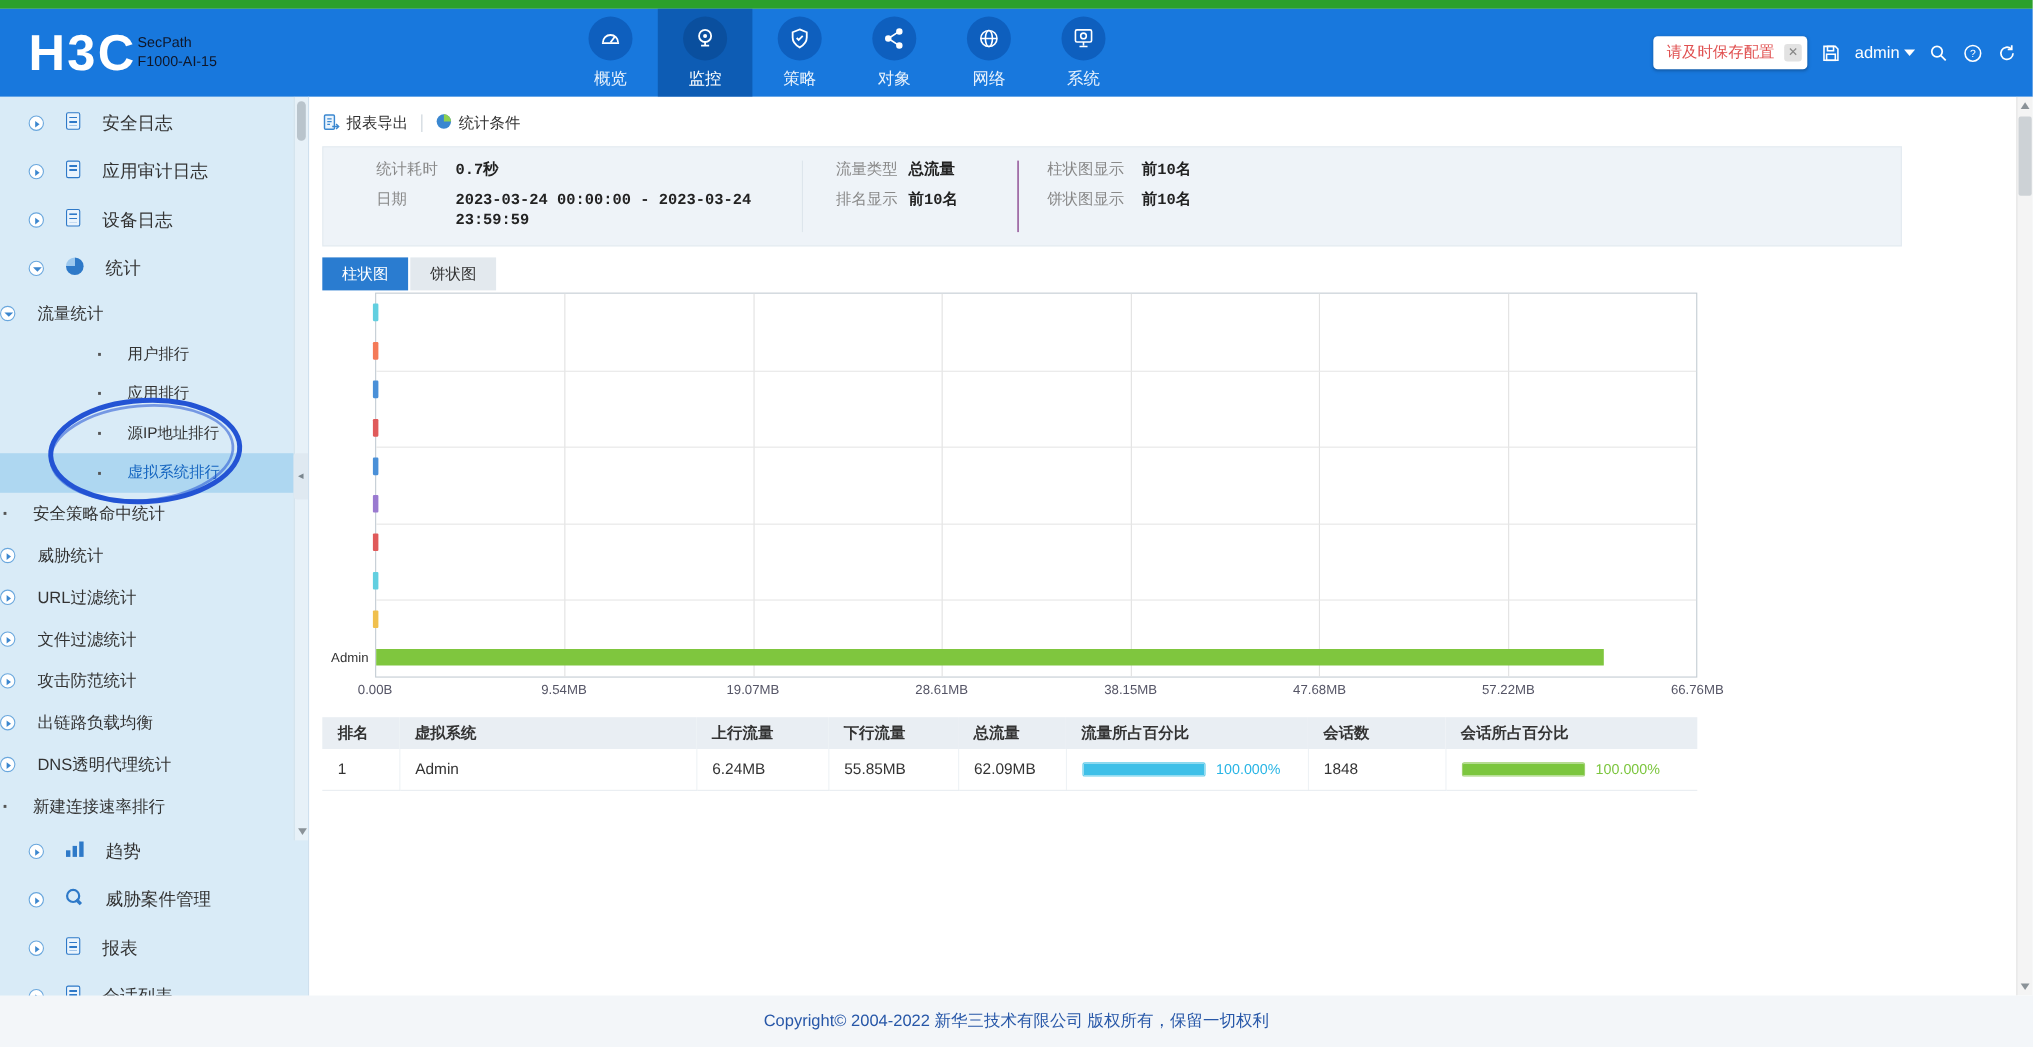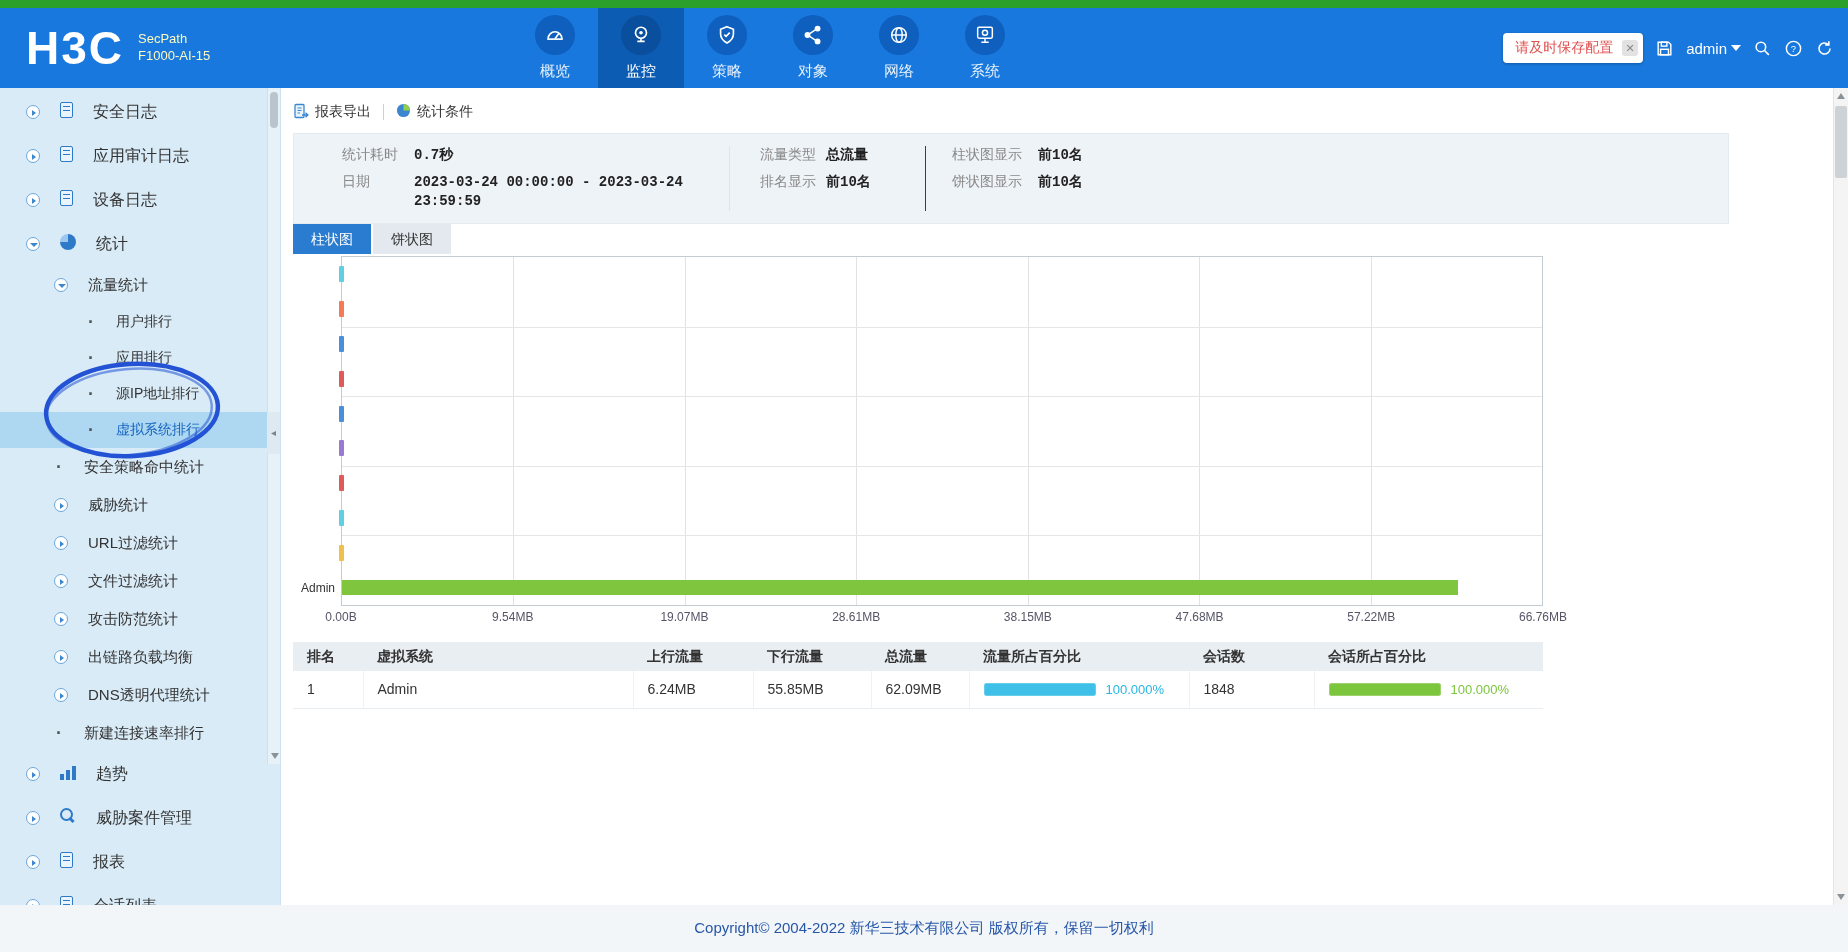--- a/index.html
+++ b/index.html
@@ -5,21 +5,21 @@
   * { margin:0; padding:0; box-sizing:border-box; }
   html,body { width:1848px; height:952px; overflow:hidden;
               font-family:"Liberation Sans","DejaVu Sans",sans-serif;
               background:#f3f6f9; }
 
   
   .green-strip { height:8px; background:#2ba02b; }
   .header { height:80px; background:#1878dd; position:relative; color:#fff; display:flex; align-items:center; }
   .logo { display:flex; align-items:center; margin-left:26px; }
   .logo-h3c { font-size:46px; font-weight:800; letter-spacing:2px; line-height:1; }
-  .logo-product { margin-left:14px; font-size:13px; line-height:1.3; color:#fef9c3; }
+  .logo-product { margin-left:1px; font-size:13px; line-height:1.3; color:#0f172a; }
 
   .main-nav { position:absolute; left:512px; top:0; height:80px; display:flex; }
   .nav-item { width:86px; height:80px; display:flex; flex-direction:column; align-items:center; justify-content:center; gap:7px; cursor:pointer; }
   .nav-item.active { background:#0d5cb4; }
   .nav-icon { width:40px; height:40px; border-radius:50%; background:#0e5fbe; display:flex; align-items:center; justify-content:center; }
   .nav-item.active .nav-icon { background:#0a4f9e; }
   .nav-label { font-size:15px; color:#e8f2fc; }
   .nav-item.active .nav-label { color:#fff; }
 
   .header-right { position:absolute; right:14px; top:0; height:80px; display:flex; align-items:center; gap:12px; }
@@ -28,21 +28,21 @@
   .user-name { font-size:15px; color:#fff; display:flex; align-items:center; gap:4px; cursor:pointer; }
   .caret { width:0; height:0; border-left:5px solid transparent; border-right:5px solid transparent; border-top:6px solid #fff; display:inline-block; }
   .hicon { display:flex; align-items:center; cursor:pointer; }
 
   
   .workspace { display:flex; height:817px; }
 
   .sidebar { width:280px; background:#d9ebf7; position:relative; overflow:hidden; padding-top:2px; flex:0 0 auto; }
   .s-item { display:flex; align-items:center; gap:20px; cursor:pointer; color:#333; }
   .s-item.lv0 { height:44px; font-size:16px; padding-left:26px; }
-  .s-item.lv1 { height:38px; font-size:15px; padding-left:54px; }
+  .s-item.lv1 { height:38px; font-size:15px; }
   .s-item.lv2 { height:36px; font-size:14px; padding-left:86px; }
   .s-item.selected { background:#aed7f1; color:#1565c0; }
   .tw { width:14px; height:14px; border-radius:50%; background:#fff; border:1px solid #6aa7dd; position:relative; flex:0 0 auto; }
   .tw::after { content:''; position:absolute; left:4.5px; top:3.5px; border-left:4.5px solid #3c87cf; border-top:3.5px solid transparent; border-bottom:3.5px solid transparent; }
   .tw.open::after { left:3px; top:5px; border-top:4.5px solid #3c87cf; border-left:4px solid transparent; border-right:4px solid transparent; border-bottom:none; }
   .dot { width:10px; text-align:center; font-weight:bold; color:#555; font-size:18px; line-height:1; flex:0 0 auto; }
   .ic { display:inline-block; flex:0 0 auto; }
   .ic-doc { width:13px; height:16px; border:1.5px solid #2e79c8; border-radius:2px; position:relative; background:#eaf4fd; }
   .ic-doc::after { content:''; position:absolute; left:2px; right:2px; top:3px; height:8px;
                    background:repeating-linear-gradient(#2e79c8 0 1.5px, transparent 1.5px 4px); }
@@ -71,21 +71,21 @@
   .sum-col1 { width:435px; padding-left:48px; }
   .sum-col2 { width:196px; padding-left:30px; border-left:1px solid #dde5ec; }
   .sum-col3 { flex:1; padding-left:26px; border-left:1px solid #701a75; }
   .sum-row { display:flex; font-size:14px; line-height:19px; }
   .sum-label { color:#888; flex:0 0 auto; }
   .sum-col1 .sum-label { width:72px; }
   .sum-col2 .sum-label { width:66px; }
   .sum-col3 .sum-label { width:86px; }
   .sum-value { color:#222; font-weight:bold; }
 
-  .chart-tabs { display:flex; gap:2px; }
+  .chart-tabs { margin-top:10px; display:flex; gap:2px; }
   .tab { padding:0 18px; height:30px; line-height:30px; font-size:14px; background:#e3e9ee; color:#333; cursor:pointer; }
   .tab.active { background:#2a7cd0; color:#fff; }
 
   .chart-area { position:relative; width:1250px; height:350px; margin-top:2px; }
   .chart-plot { position:absolute; left:48px; right:0; top:0; bottom:0; border:1px solid #c3ccd3; background:#fff; }
   .vgrid { position:absolute; top:0; bottom:0; width:1px; background:#e2e2e2; }
   .hgrid { position:absolute; left:0; right:0; height:1px; background:#e6e6e6; }
   .rank-tick { position:absolute; left:-3px; width:5px; height:16px; border-radius:1px; }
   .hbar { position:absolute; left:0; height:15px; }
   .ylab { position:absolute; left:0; width:42px; text-align:right; font-size:12px; color:#333; line-height:15px; }

